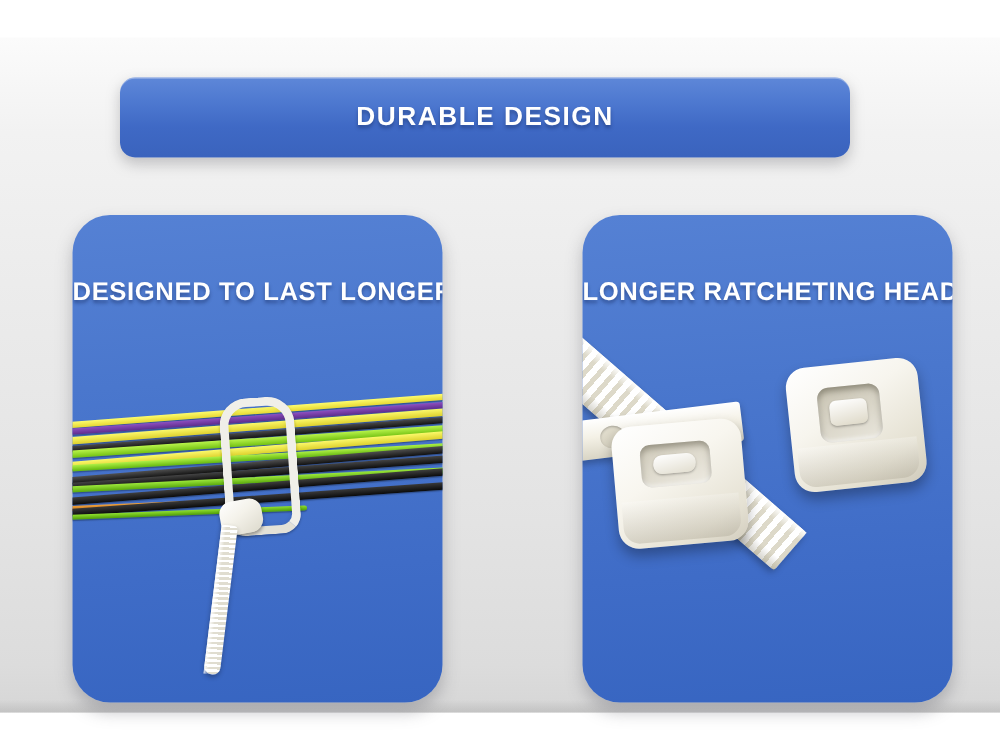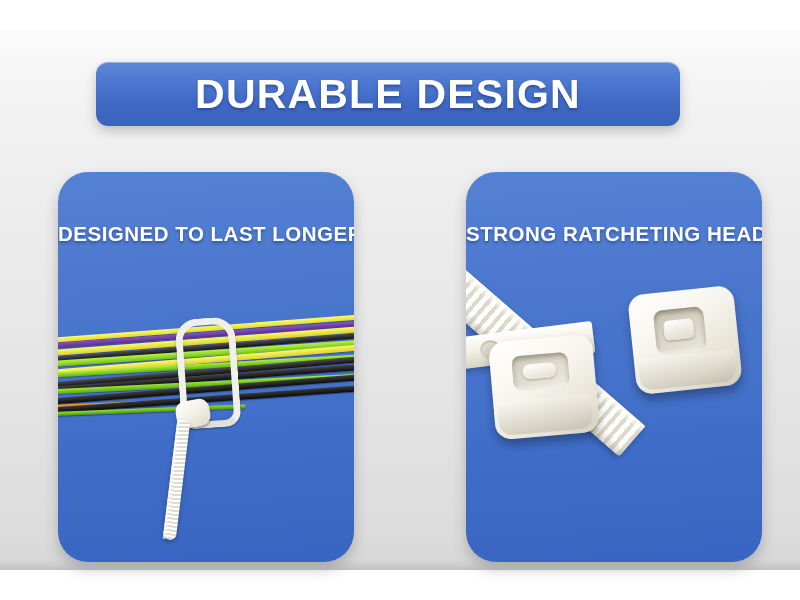--- a/index.html
+++ b/index.html
@@ -59,21 +59,21 @@
         #3f69c5 62%,
         #3a63bd 100%);
     box-shadow: 0 5px 11px rgba(120,120,125,.40),
                 inset 0 1px 0 rgba(255,255,255,.34);
     display: flex;
     align-items: center;
     justify-content: center;
   }
   .banner-text {
     color: #ffffff;
-    font-size: 41px;
+    font-size: 21px;
     font-weight: bold;
     letter-spacing: 1.2px;
     text-shadow: 0 2px 3px rgba(20,40,90,.45);
     white-space: nowrap;
   }
 
   
   .panel {
     position: absolute;
     top: 172px;
@@ -383,16 +383,16 @@
       <div class="strap-horiz">
         <div class="pin"></div>
       </div>
 
       <div class="head-l">
         <div class="hole"></div>
         <div class="face"></div>
       </div>
     </div>
 
-    <div class="panel-caption">STRONG RATCHETING HEAD</div>
+    <div class="panel-caption">LONGER RATCHETING HEAD</div>
   </div>
 
 </div>
 
 </body></html>

